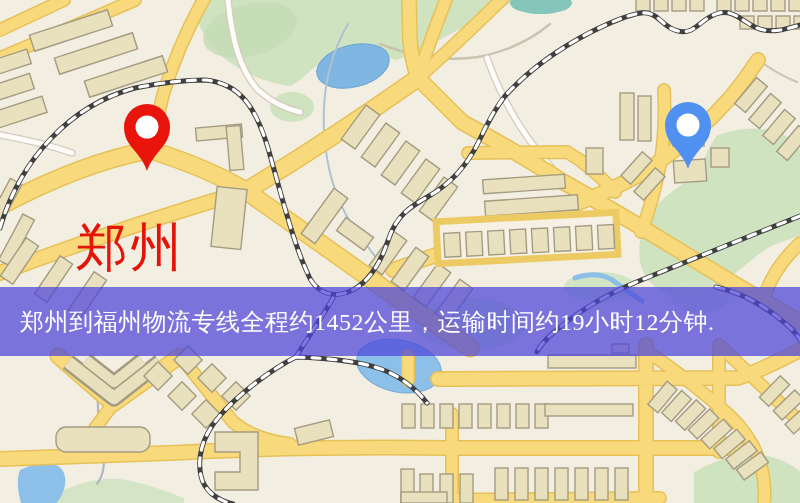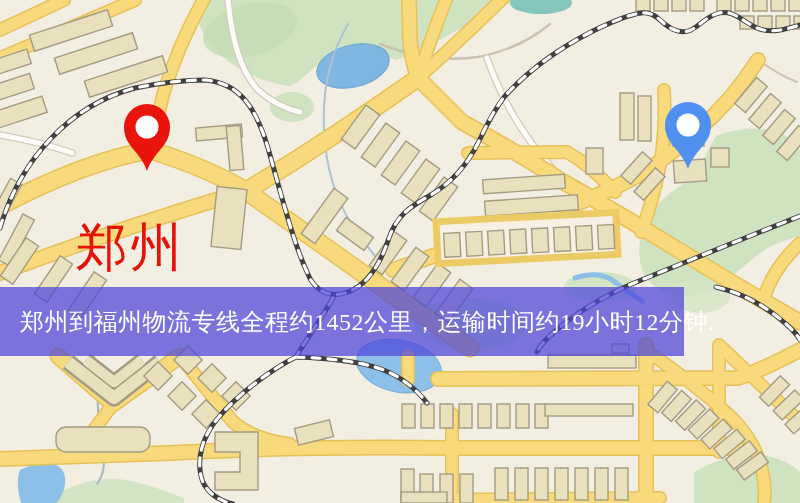--- a/index.html
+++ b/index.html
@@ -9,21 +9,21 @@
   }
   .stage svg{position:absolute;left:0;top:0;}
   .pin-label{
     position:absolute;font-weight:normal;line-height:1;
     font-family:"Liberation Serif","DejaVu Serif",serif;
     letter-spacing:2px;white-space:nowrap;user-select:none;
   }
   .origin-label{left:76px;top:174px;font-size:52px;color:#e41408;margin-top:48px;}
   .dest-label{left:640px;top:178px;font-size:49px;color:#2a2ad6;}
   .banner{
-    position:absolute;left:0;top:287px;width:684px;height:69px;
+    position:absolute;left:0;top:287px;width:800px;height:69px;
     background:rgba(76,68,218,0.72);
     display:flex;align-items:center;box-sizing:border-box;padding-left:20px;
   }
   .banner-text{
     color:#ffffff;font-size:24px;letter-spacing:0.5px;white-space:nowrap;
     font-family:"Liberation Serif","DejaVu Serif",serif;
   }
 </style>
 </head>
 <body>

